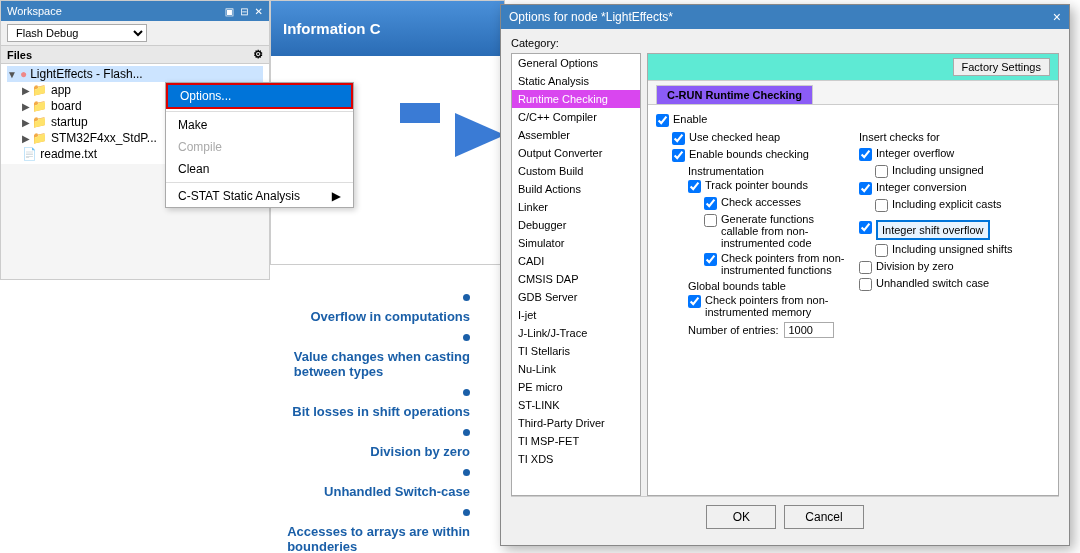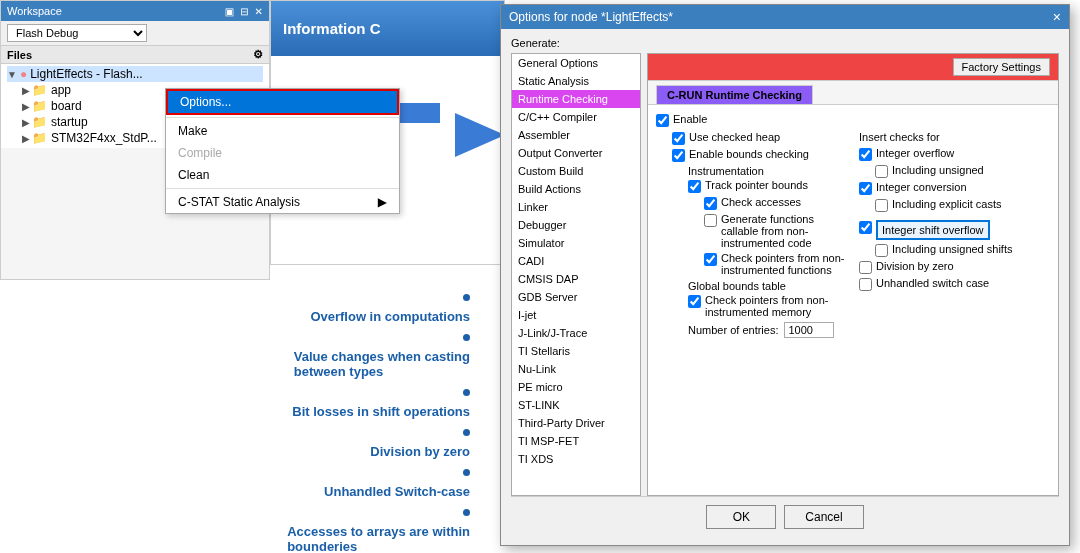--- a/index.html
+++ b/index.html
@@ -70,22 +70,22 @@
     .ide-tree-item.selected {
       background: #cce4ff;
     }
     .tree-indent { display: inline-block; width: 12px; }
     .tree-expand { color: #555; font-size: 10px; }
 
     
     .context-menu {
       position: absolute;
       left: 165px;
-      top: 88px;
-      width: 235px;
+      top: 82px;
+      width: 189px;
       background: #fff;
       border: 1px solid #aaa;
       box-shadow: 2px 2px 6px rgba(0,0,0,0.2);
       z-index: 10;
       font-size: 12px;
     }
     .context-menu-item {
       padding: 4px 12px;
       cursor: pointer;
     }
@@ -209,21 +209,21 @@
       color: #fff;
     }
     .dialog-content {
       flex: 1;
       background: #fff;
       border: 1px solid #aaa;
       display: flex;
       flex-direction: column;
     }
     .dialog-content-header {
-      background: #ef4444;
+      background: #5eead4;
       border-bottom: 1px solid #ccc;
       padding: 4px 8px;
       font-size: 12px;
       font-weight: bold;
       display: flex;
       justify-content: flex-end;
     }
     .factory-settings-btn {
       font-size: 11px;
       padding: 2px 8px;
@@ -390,20 +390,24 @@
     </div>
     <div class="ide-tree-item">
       <span class="tree-indent"></span>
       <span class="tree-expand">▶</span>
       <span>📁 startup</span>
     </div>
     <div class="ide-tree-item">
       <span class="tree-indent"></span>
       <span class="tree-expand">▶</span>
       <span>📁 STM32F4xx_StdP...</span>
+    </div>
+    <div class="ide-tree-item">
+      <span class="tree-indent"></span>
+      <span>📄 readme.txt</span>
     </div>
   </div>
 </div>
 
 <div class="context-menu">
   <div class="context-menu-item highlighted">
     Options...
   </div>
   <div class="section-divider"></div>
   <div class="context-menu-item">Make</div>
@@ -428,21 +432,21 @@
     <div class="arrow-shape"></div>
   </div>
 </div>
 
 <div class="dialog">
   <div class="dialog-titlebar">
     <span>Options for node *LightEffects*</span>
     <button class="dialog-close-btn">×</button>
   </div>
   <div class="dialog-body">
-    <div class="dialog-category-label">Generate:</div>
+    <div class="dialog-category-label">Category:</div>
     <div class="dialog-main">
 
       <div class="category-list">
         <div class="category-item">General Options</div>
         <div class="category-item">Static Analysis</div>
         <div class="category-item selected">Runtime Checking</div>
         <div class="category-item">C/C++ Compiler</div>
         <div class="category-item">Assembler</div>
         <div class="category-item">Output Converter</div>
         <div class="category-item">Custom Build</div>

